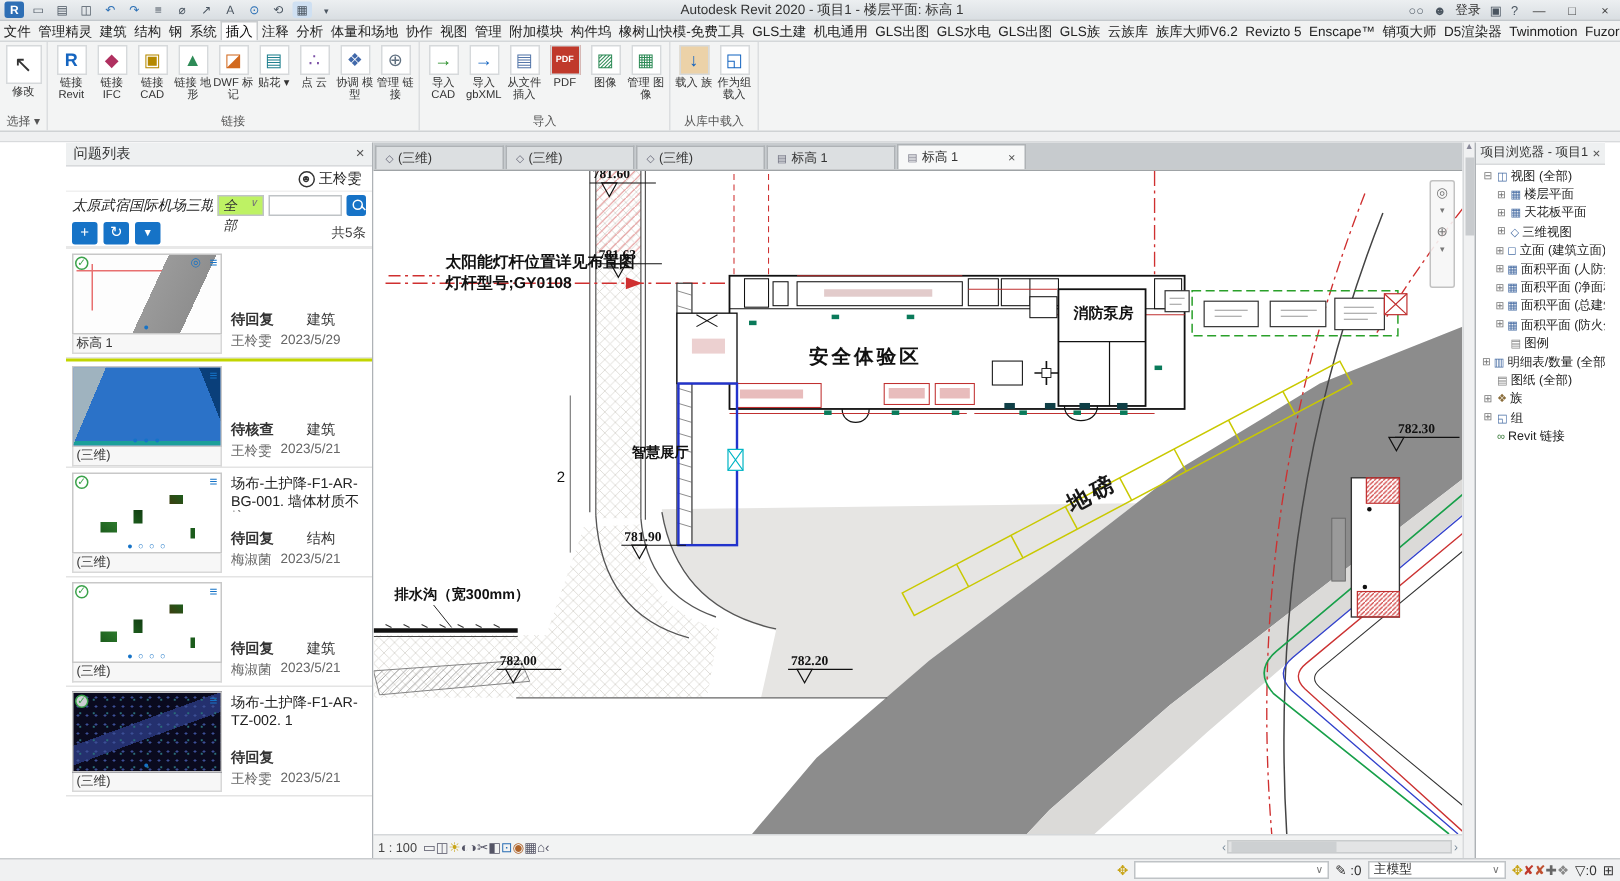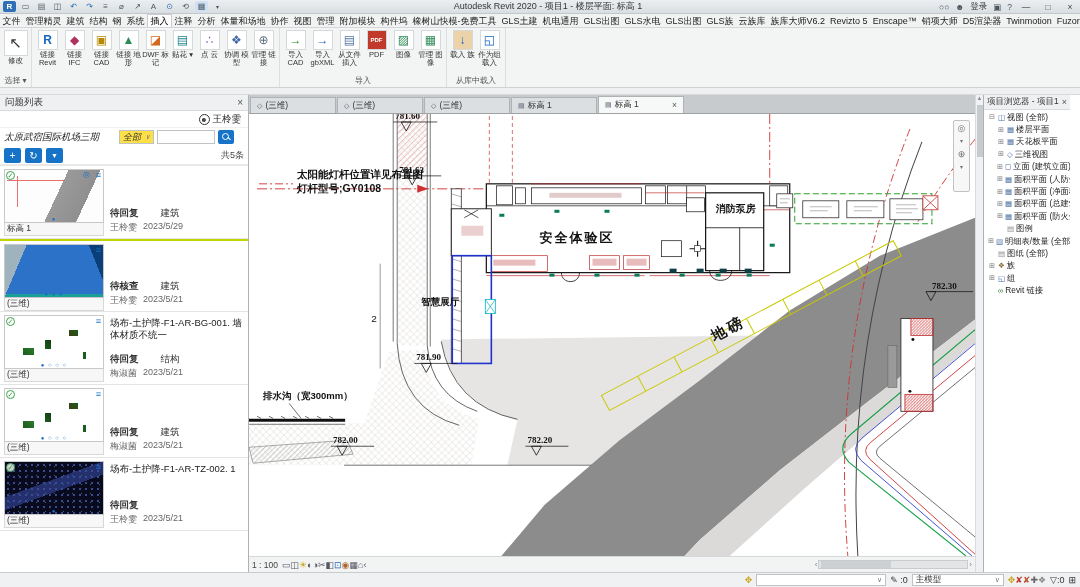--- a/index.html
+++ b/index.html
@@ -23,28 +23,28 @@
   .rbtn{width:27px;display:flex;flex-direction:column;align-items:center;padding-top:1px;cursor:default;}
   .rbtn .ric{width:20px;height:20px;border:1px solid #d6d9db;background:#fff;display:flex;align-items:center;justify-content:center;font-size:12px;margin-bottom:1px;}
   .rbtn .rlb{font-size:7.5px;line-height:8px;color:#333;text-align:center;white-space:pre-line;}
   .glabel{height:12px;font-size:8px;color:#555;text-align:center;line-height:12px;}
   .rgroup.modify .ric{width:24px;height:26px;font-size:15px;}
   
   #optbar{position:absolute;left:0;top:88px;width:1080px;height:7px;background:#eff0f1;border-bottom:1px solid #d8dadc;}
   
   #main{position:absolute;left:0;top:95px;width:1080px;height:477px;background:#fff;}
   
-  #issue-panel{position:absolute;left:0;top:0;width:249px;height:477px;background:#fff;border-right:1px solid #aeb2b6;overflow:hidden;}
+  #issue-panel{position:absolute;left:0;top:0;width:249px;height:477px;background:#fff;border-right:1px solid #aeb2b6;overflow:hidden;padding-left:44px;}
   .ip-head{height:16px;background:#eef0f1;border-bottom:1px solid #d8dadc;display:flex;align-items:center;font-size:9.5px;color:#333;padding:0 5px;}
   .ip-head .x{margin-left:auto;color:#555;font-size:10px;}
   .ip-user{height:17px;display:flex;align-items:center;justify-content:flex-end;gap:3px;font-size:9.5px;color:#222;padding:0 7px;border-bottom:1px solid #f0f0f0;}
   .avatar{width:11px;height:11px;border:1px solid #333;border-radius:50%;font-size:7px;display:flex;align-items:center;justify-content:center;color:#333;}
   .ip-filter{height:18px;display:flex;align-items:center;gap:3px;padding:0 4px;font-size:9.5px;color:#222;font-style:italic;}
   .proj-name{width:112px;overflow:hidden;white-space:nowrap;}
-  .dd{border:1px solid #bfc3c6;background:#fde047;height:14px;font-size:9px;display:flex;align-items:center;padding:0 3px;color:#333;gap:4px;}
+  .dd{border:1px solid #bfc3c6;background:#bef264;height:14px;font-size:9px;display:flex;padding:0 3px;color:#333;gap:4px;}
   .ip-search{width:58px;height:14px;border:1px solid #bfc3c6;background:#fff;}
   .sbtn{width:16px;height:14px;background:#1673c7;border-radius:2px;position:relative;}
   .sbtn::before{content:"";position:absolute;left:4px;top:3px;width:5px;height:5px;border:1.2px solid #fff;border-radius:50%;}
   .sbtn::after{content:"";position:absolute;left:9px;top:8px;width:4px;height:1.4px;background:#fff;transform:rotate(45deg);}
   .ip-tools{height:20px;display:flex;align-items:center;gap:4px;padding:0 4px;border-bottom:2px solid #e8e8e8;}
   .tbtn{width:17px;height:15px;background:#1673c7;color:#fff;border-radius:2px;font-size:10px;display:flex;align-items:center;justify-content:center;}
   .count{margin-left:auto;font-size:9px;color:#444;}
   .issue-item{height:73px;border-bottom:1px solid #e4e4e4;display:flex;padding:3px 4px;position:relative;}
   .issue-item.sel{border-top:2px solid #c2d500;}
   .thumb-wrap{width:100px;}
@@ -223,20 +223,21 @@
         <div class="rbtn">
           <div class="ric" style="color:#4169aa">❖</div>
           <div class="rlb">协调 模型</div>
         </div>
 
         <div class="rbtn">
           <div class="ric" style="color:#607080">⊕</div>
           <div class="rlb">管理 链接</div>
         </div>
       </div>
+    <div class="glabel">链接</div>
   </div>
   <div class="rgroup">
     <div class="rbtns">
 
         <div class="rbtn">
           <div class="ric" style="color:#228b22;font-weight:bold">→</div>
           <div class="rlb">导入 CAD</div>
         </div>
 
         <div class="rbtn">

